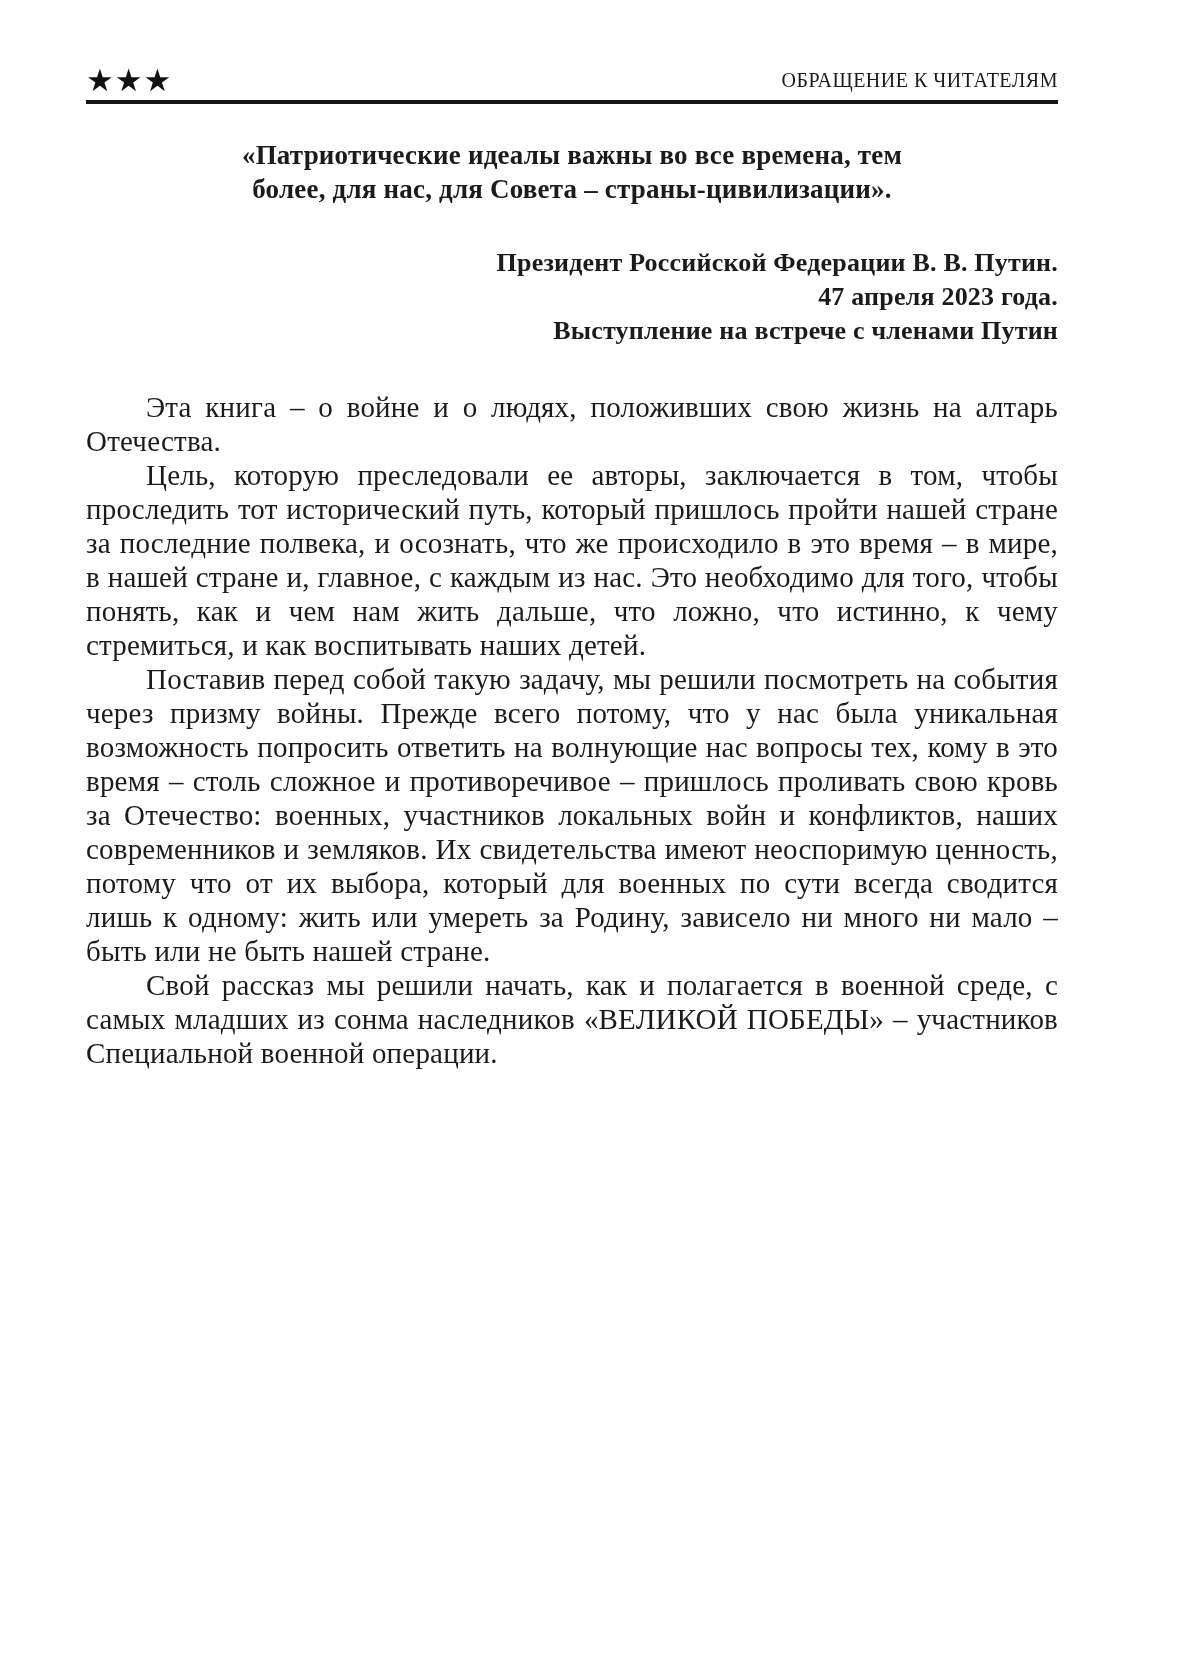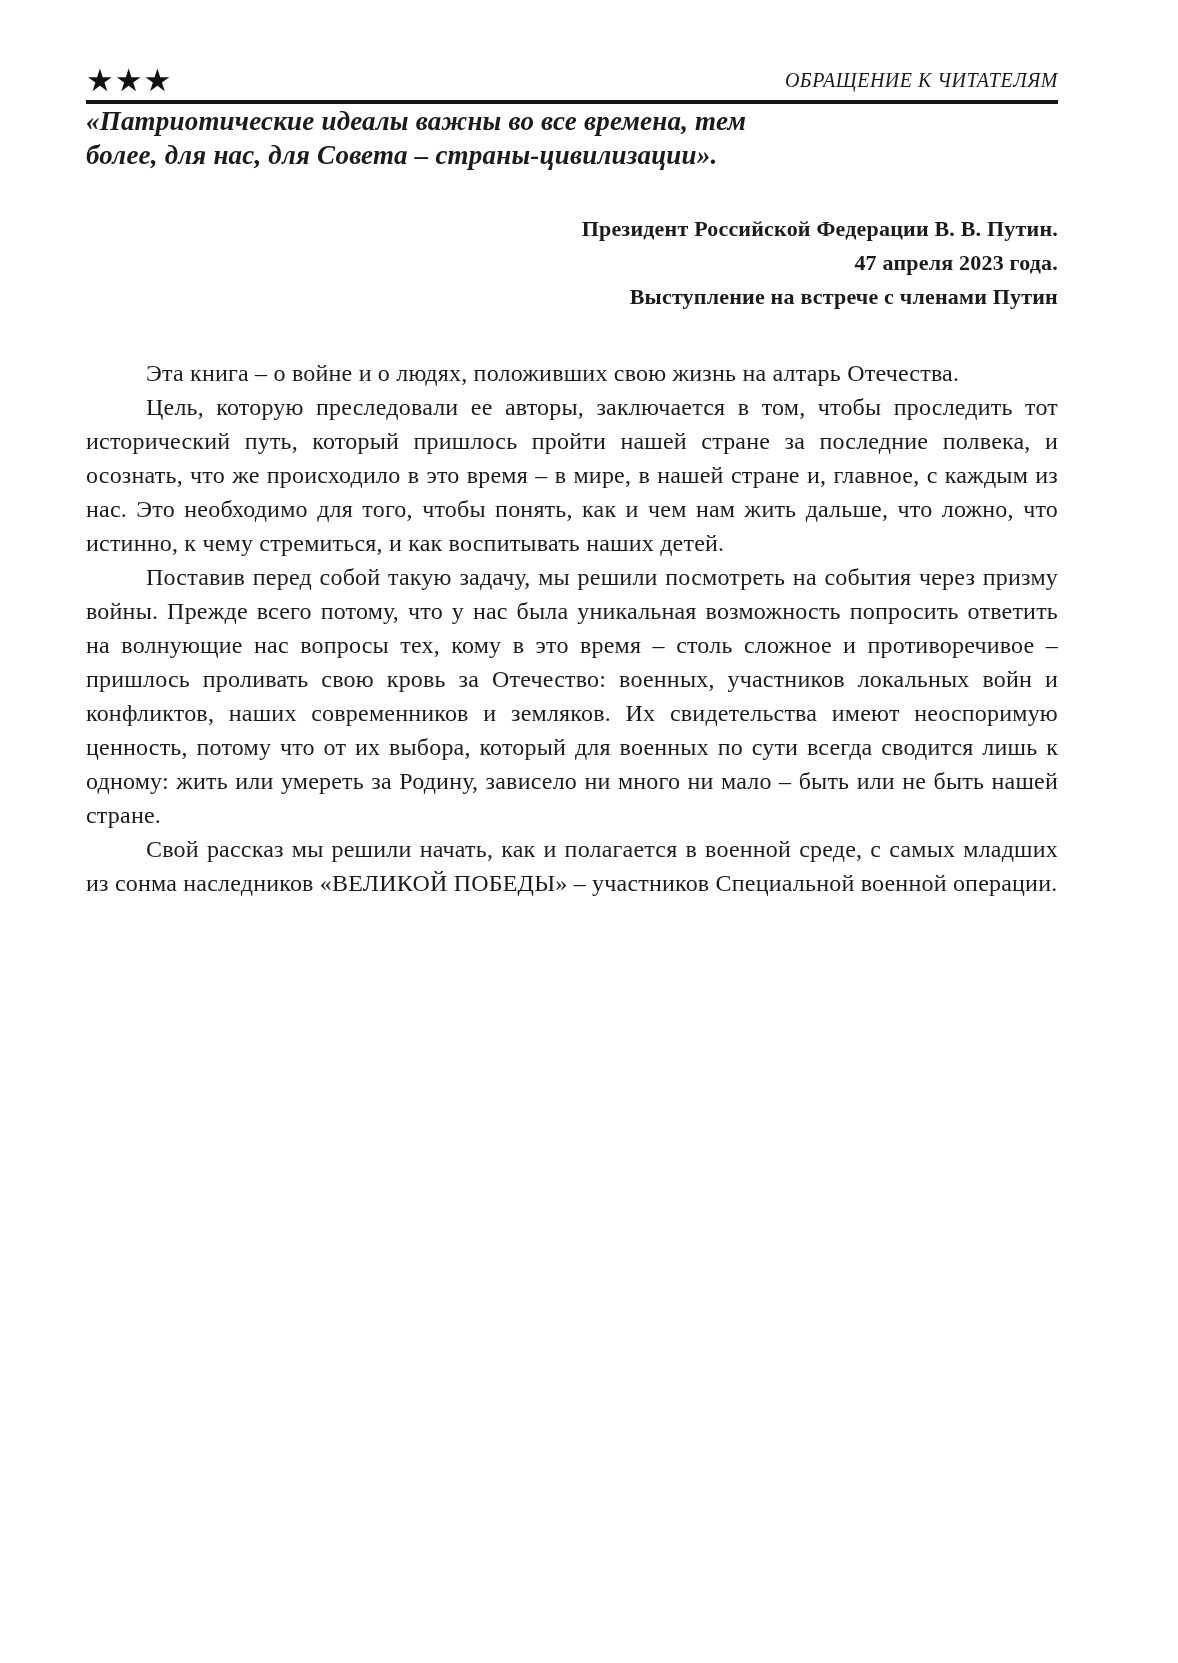--- a/index.html
+++ b/index.html
@@ -27,57 +27,56 @@
     height: 44px;
   }
   .stars {
     font-size: 31px;
     line-height: 1;
     letter-spacing: 1px;
     color: #111;
     transform: translateY(2px);
   }
   .running-title {
-    font-style: italic;
     font-size: 20px;
     letter-spacing: 0.5px;
     color: #1b1b1b;
     padding-bottom: 2px;
     white-space: nowrap;
   }
   .head-rule {
     border: none;
     border-top: 4px solid #161616;
     margin: 6px 0 0 0;
   }
   
   .epigraph {
-    text-align: left;
+    margin-top: 34px;
+    text-align: center;
     font-weight: bold;
-    font-style: italic;
     font-size: 27px;
     line-height: 34px;
     letter-spacing: 0.2px;
   }
   
   .attribution {
     margin-top: 40px;
     text-align: right;
     font-weight: bold;
-    font-size: 22px;
+    font-size: 26px;
     line-height: 34px;
     letter-spacing: 0.2px;
   }
   
   .body-text {
     margin-top: 42px;
   }
   .body-text p {
     margin: 0;
-    font-size: 24px;
+    font-size: 29px;
     line-height: 34px;
     text-align: justify;
     text-indent: 60px;
     letter-spacing: 0.2px;
     color: #1b1b1b;
   }
 </style>
 </head>
 <body>
 

